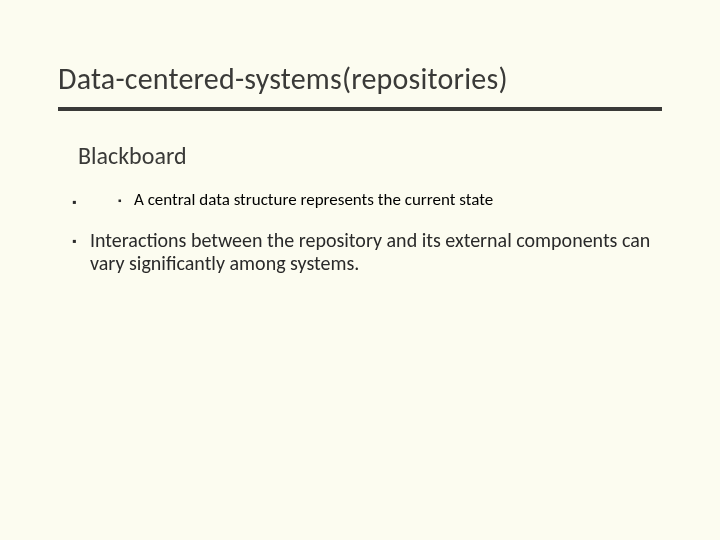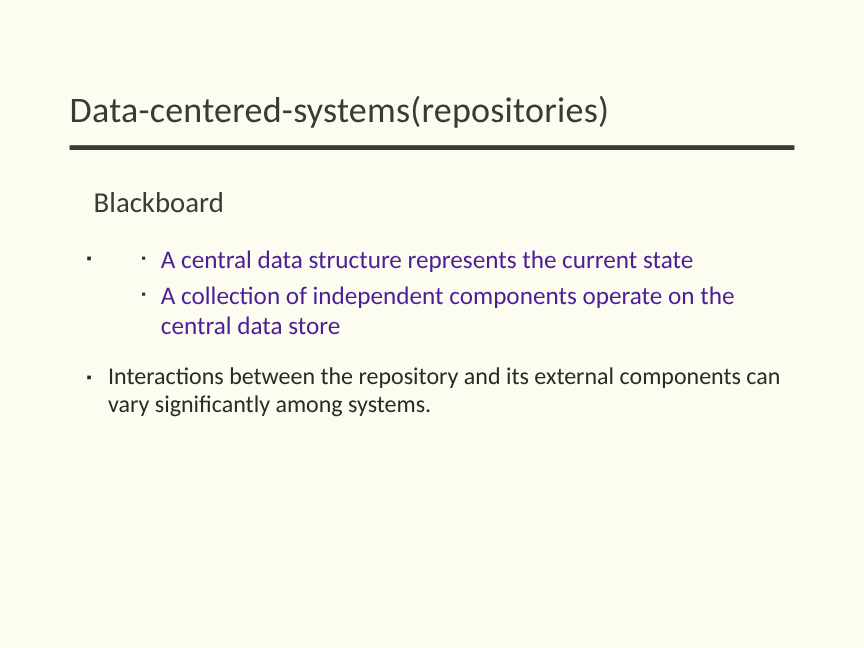--- a/index.html
+++ b/index.html
@@ -9,21 +9,20 @@
     font-family: "Segoe UI", "Calibri", "Gill Sans", "Helvetica Neue", Arial, sans-serif;
     color: #2a2a2a;
     padding: 60px 58px 40px 58px;
   }
   .title {
     font-size: 30px;
     font-weight: 400;
     color: #3a3a38;
     letter-spacing: 0.2px;
     padding-bottom: 10px;
-    margin-top: 14px;
   }
   .title-underline {
     height: 4px;
     background: #3a3a38;
     width: 100%;
     margin-bottom: 30px;
   }
   .subtitle {
     font-size: 24px;
     font-weight: 400;
@@ -51,23 +50,23 @@
     line-height: 24px;
     color: #2a2a2a;
   }
   ul.level2 {
     list-style: none;
     margin: 8px 0 0 28px;
   }
   ul.level2 > li {
     position: relative;
     padding-left: 16px;
-    font-size: 21px;
+    font-size: 17px;
     line-height: 1.22;
-    color: #4c1d95;
+    color: #000000;
     margin-bottom: 4px;
   }
   ul.level2 > li::before {
     content: "▪";
     position: absolute;
     left: 0;
     top: 0;
     font-size: 10px;
     line-height: 21px;
     color: #2a2a2a;
@@ -80,21 +79,18 @@
 <div class="title-underline"></div>
 
 <div class="subtitle">Blackboard</div>
 
 <ul class="level1">
   <li>
     <ul class="level2">
       <li>
         <span>A central data structure represents the current state</span>
       </li>
-      <li>
-        <span>A collection of independent components operate on the central data store</span>
-      </li>
     </ul>
   </li>
   <li>
     <span>Interactions between the repository and its external components can vary significantly among systems.</span>
   </li>
 </ul>
 
 </body></html>

